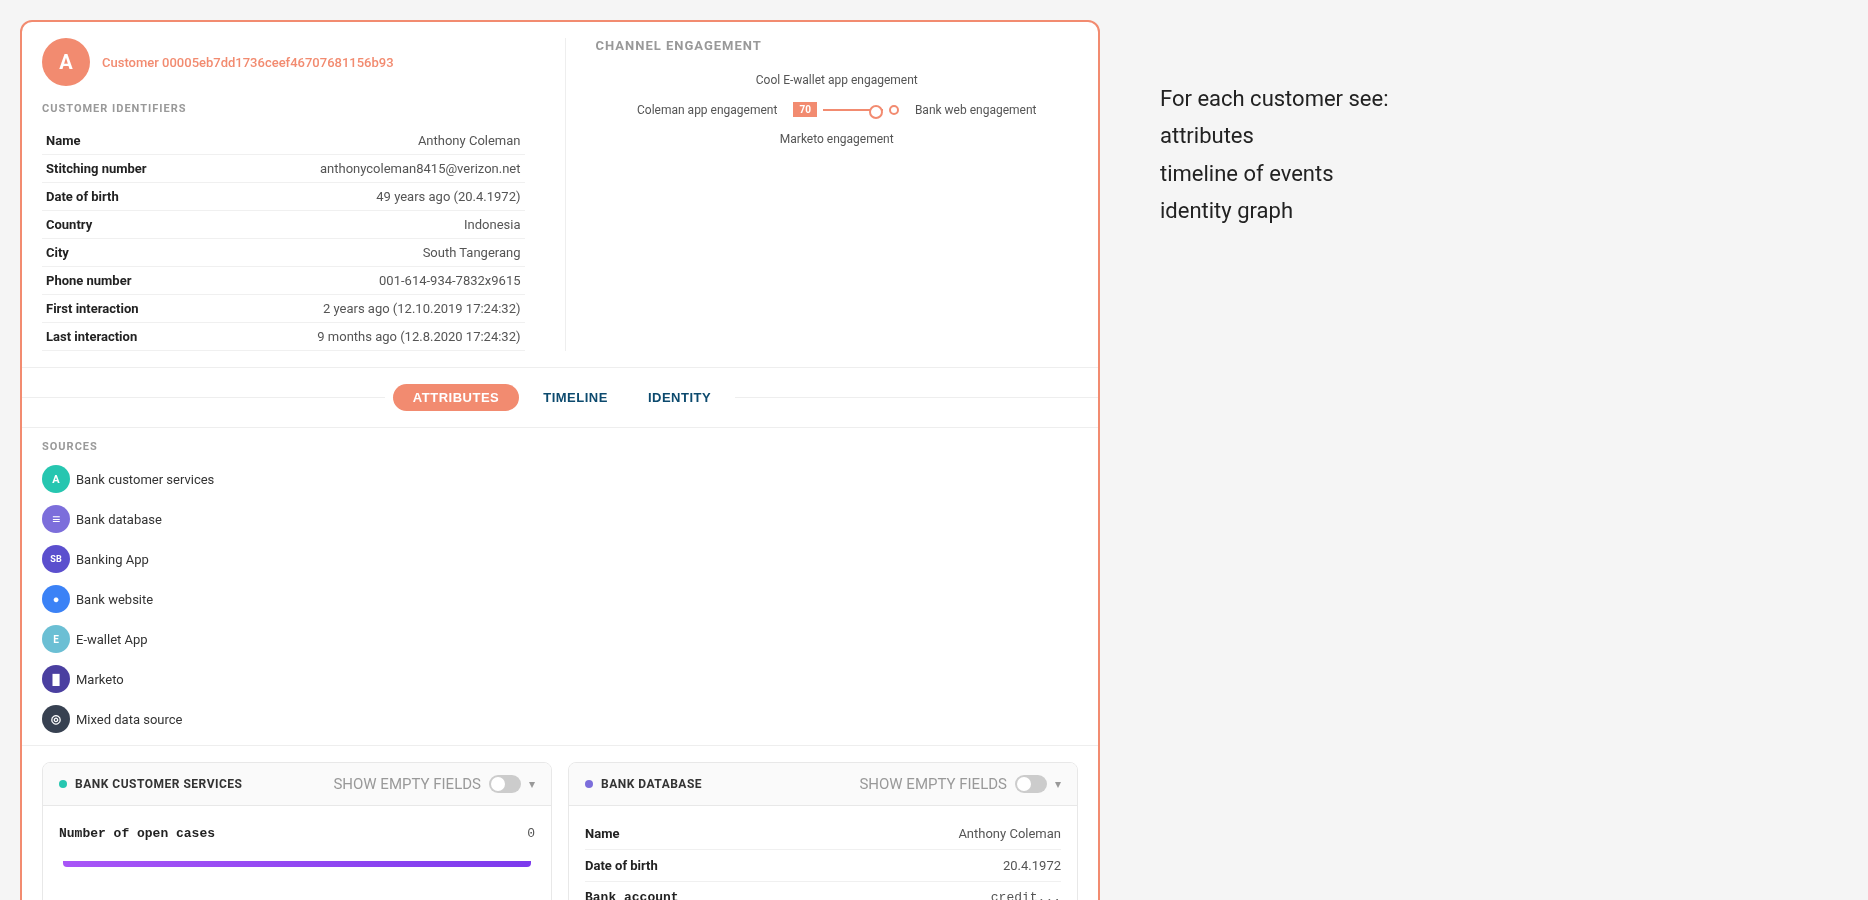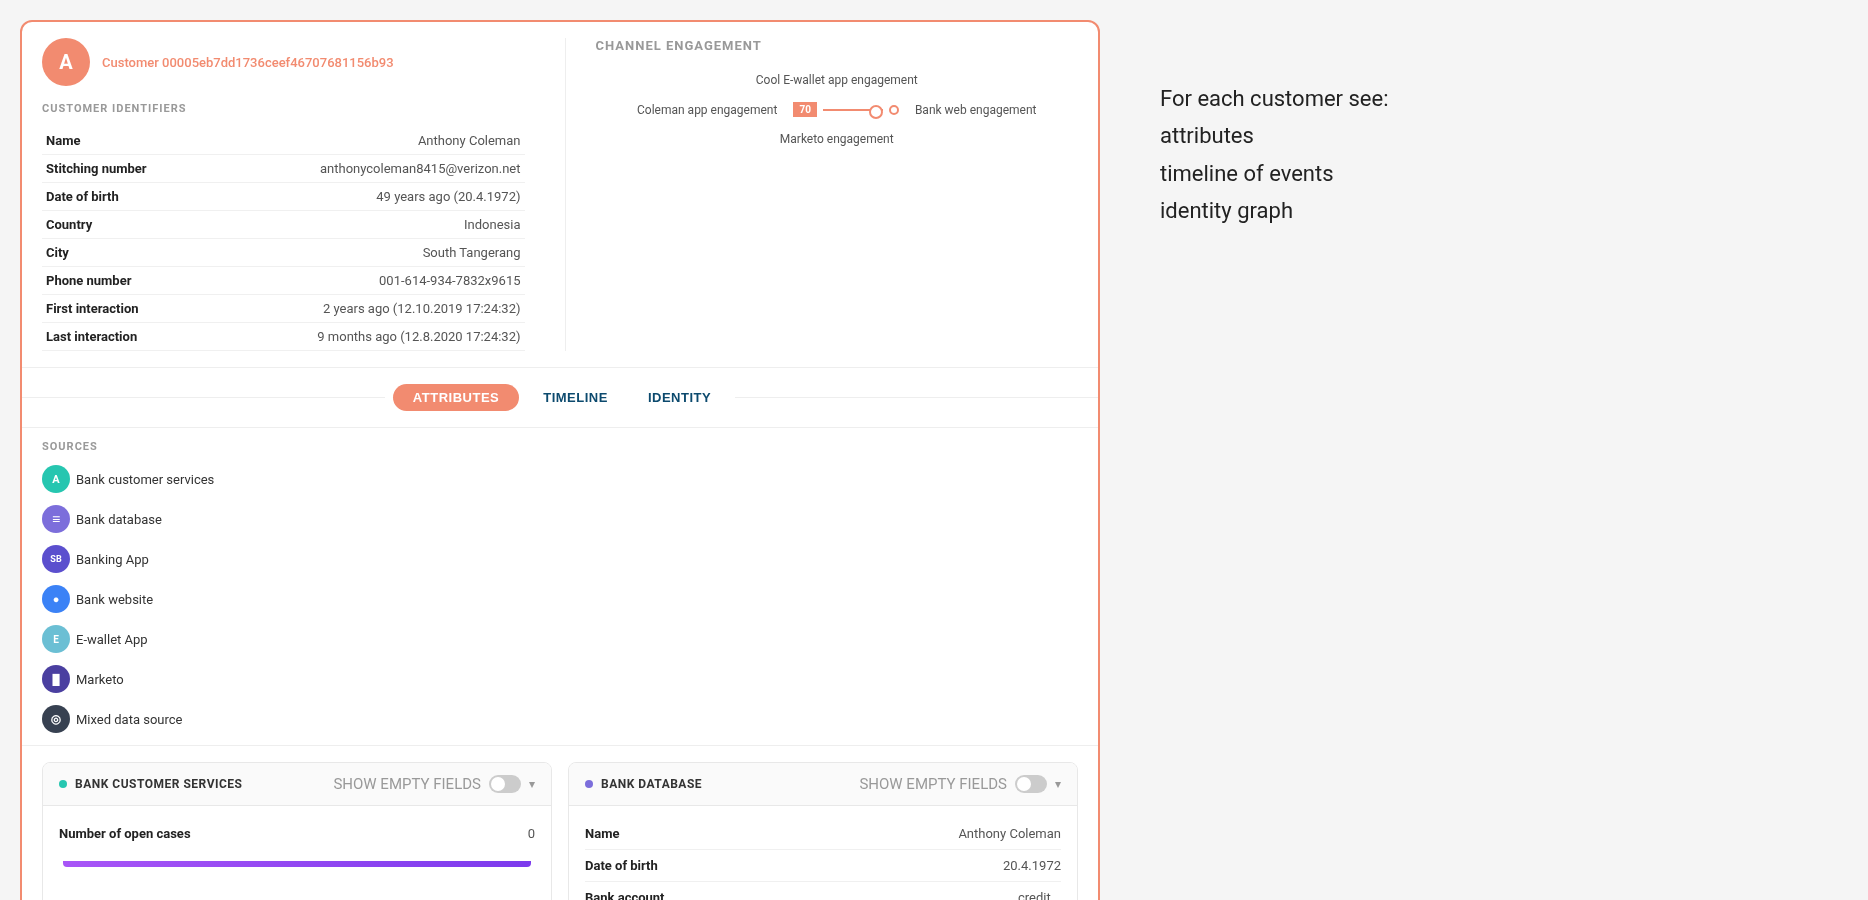--- a/index.html
+++ b/index.html
@@ -327,20 +327,21 @@
       display: flex;
       justify-content: space-between;
       align-items: center;
       padding: 8px 0;
       border-bottom: 1px solid #f0f0f0;
       font-size: 13px;
     }
 
     .attr-row:last-child {
       border-bottom: none;
+      font-family: Liberation Mono, monospace;
     }
 
     .attr-row-label {
       font-weight: 700;
       color: #222;
     }
 
     .attr-row-value {
       color: #555;
       text-align: right;

